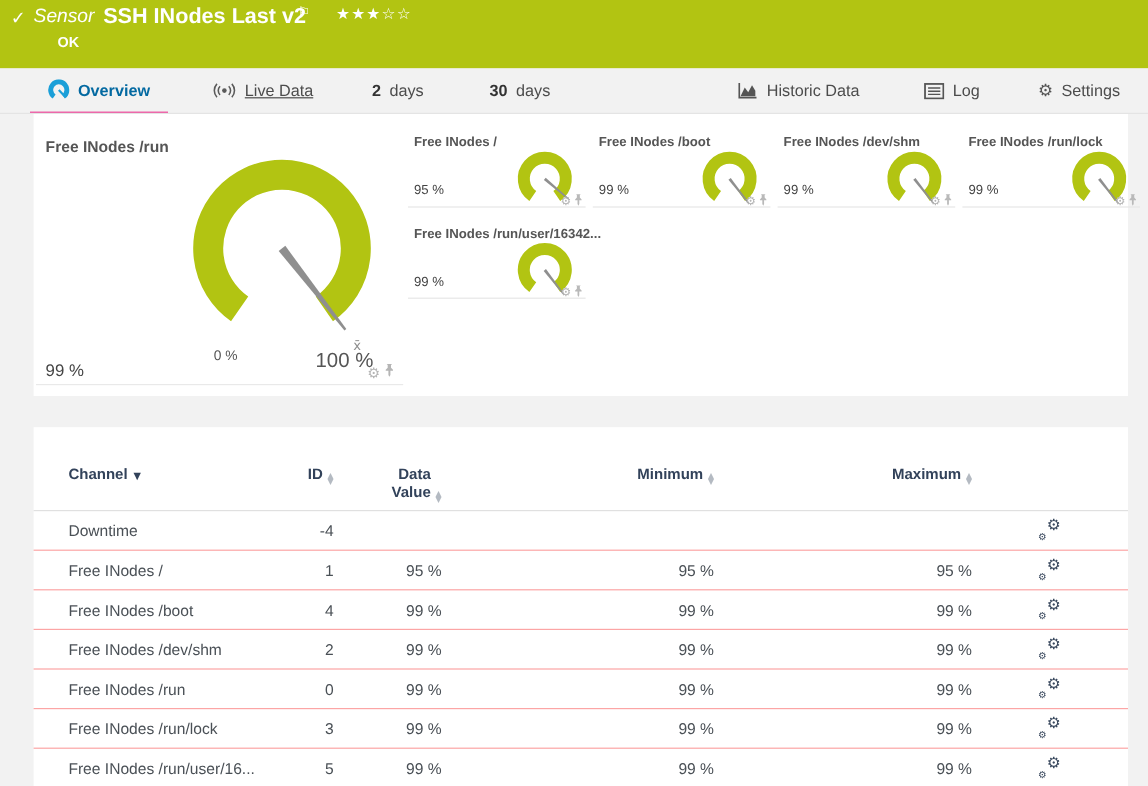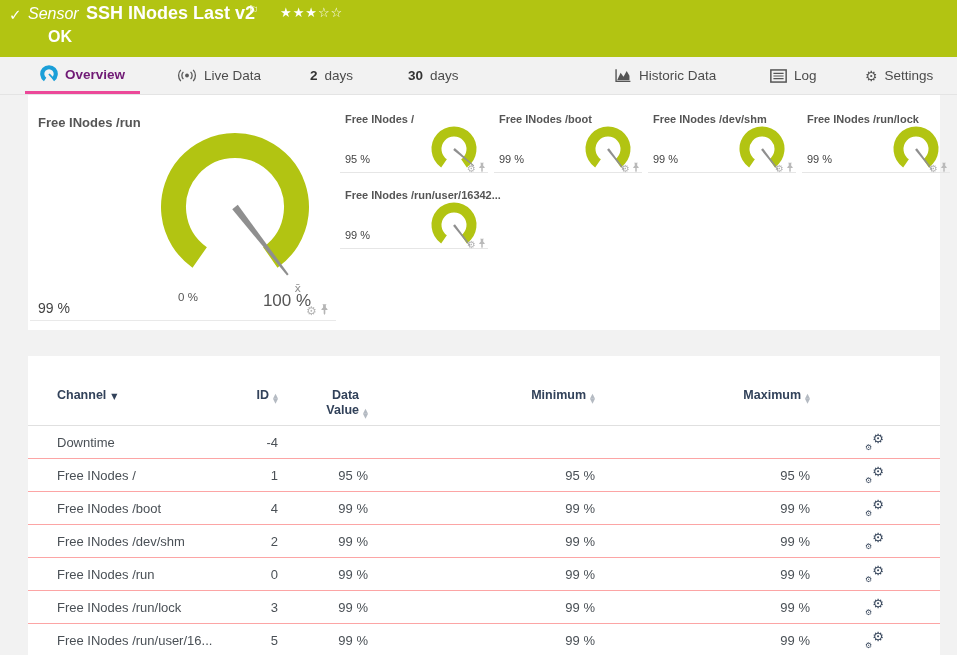--- a/index.html
+++ b/index.html
@@ -7,27 +7,27 @@
     font-family:"Liberation Sans", sans-serif; }
   .icon-font { font-family:"DejaVu Sans", sans-serif; }
 
   
   .sensor-bar { position:absolute; left:0; top:0; width:957px; height:57px; background:#b2c412; color:#fff; }
   .sensor-check { position:absolute; left:9px; top:6px; font-size:15px; font-weight:bold; }
   .sensor-kind { position:absolute; left:28px; top:5px; font-size:16px; font-style:italic; }
   .sensor-title { position:absolute; left:86px; top:3px; font-size:18px; font-weight:bold; }
   .sensor-flag { position:absolute; left:248px; top:3px; font-size:12px; }
   .sensor-stars { position:absolute; left:280px; top:5px; font-size:13px; letter-spacing:1px; }
-  .sensor-status { position:absolute; left:48px; top:28px; font-size:16px; font-weight:bold; }
+  .sensor-status { position:absolute; left:48px; top:28px; font-size:12px; font-weight:bold; }
 
   
   .tabstrip { position:absolute; left:0; top:57px; width:957px; height:38px; background:#f2f2f2; border-bottom:1px solid #e4e4e4; }
   .tab { position:absolute; top:0; height:37px; display:flex; align-items:center; gap:7px;
          font-size:13.5px; color:#4c4c4c; padding:0 15px; cursor:pointer; white-space:nowrap; }
-  .tab.active { color:#701a75; font-weight:bold; border-bottom:3px solid #ec4899; }
+  .tab.active { color:#0369a1; font-weight:bold; border-bottom:1px solid #ec4899; }
   .tab .num { font-weight:bold; color:#333; }
   .tab svg { display:block; }
 
   
   .card { position:absolute; left:28px; width:912px; background:#fff; }
   #card-gauges { top:95px; height:235px; }
   #card-table  { top:356px; height:299px; }
 
   
   .pg-title { position:absolute; left:10px; top:20px; font-size:13px; font-weight:600; color:#555; }
@@ -78,21 +78,21 @@
 </div>
 
 <div class="tabstrip" id="tabstrip">
     <div class="tab active" style="left: 25px;">
       <svg width="18" height="18" viewBox="-10 -10 20 20">
     <path d="M -4.3 6.1 A 7.5 7.5 0 1 1 4.3 6.1" fill="none" stroke="#1b9fd8" stroke-width="4.6"></path>
     <rect x="0" y="-1" width="9" height="2" fill="#1b9fd8" transform="rotate(47)"></rect>
       </svg>
       <span>Overview</span>
     </div>
-    <div class="tab" style="left: 162px;">
+    <div class="tab" style="left: 162px; text-decoration: underline;">
       <svg width="20" height="15" viewBox="-10 -7 20 14">
     <circle cx="0" cy="0" r="1.9" fill="#5a5a5a"></circle>
     <path d="M -3.6 -3.6 A 5 5 0 0 0 -3.6 3.6 M -6.2 -5.6 A 8.2 8.2 0 0 0 -6.2 5.6 M 3.6 -3.6 A 5 5 0 0 1 3.6 3.6 M 6.2 -5.6 A 8.2 8.2 0 0 1 6.2 5.6" fill="none" stroke="#5a5a5a" stroke-width="1.3"></path>
       </svg>
       <span>Live Data</span>
     </div>
     <div class="tab" style="left: 295px;">
       <span class="num">2</span>
       <span>days</span>
     </div>

